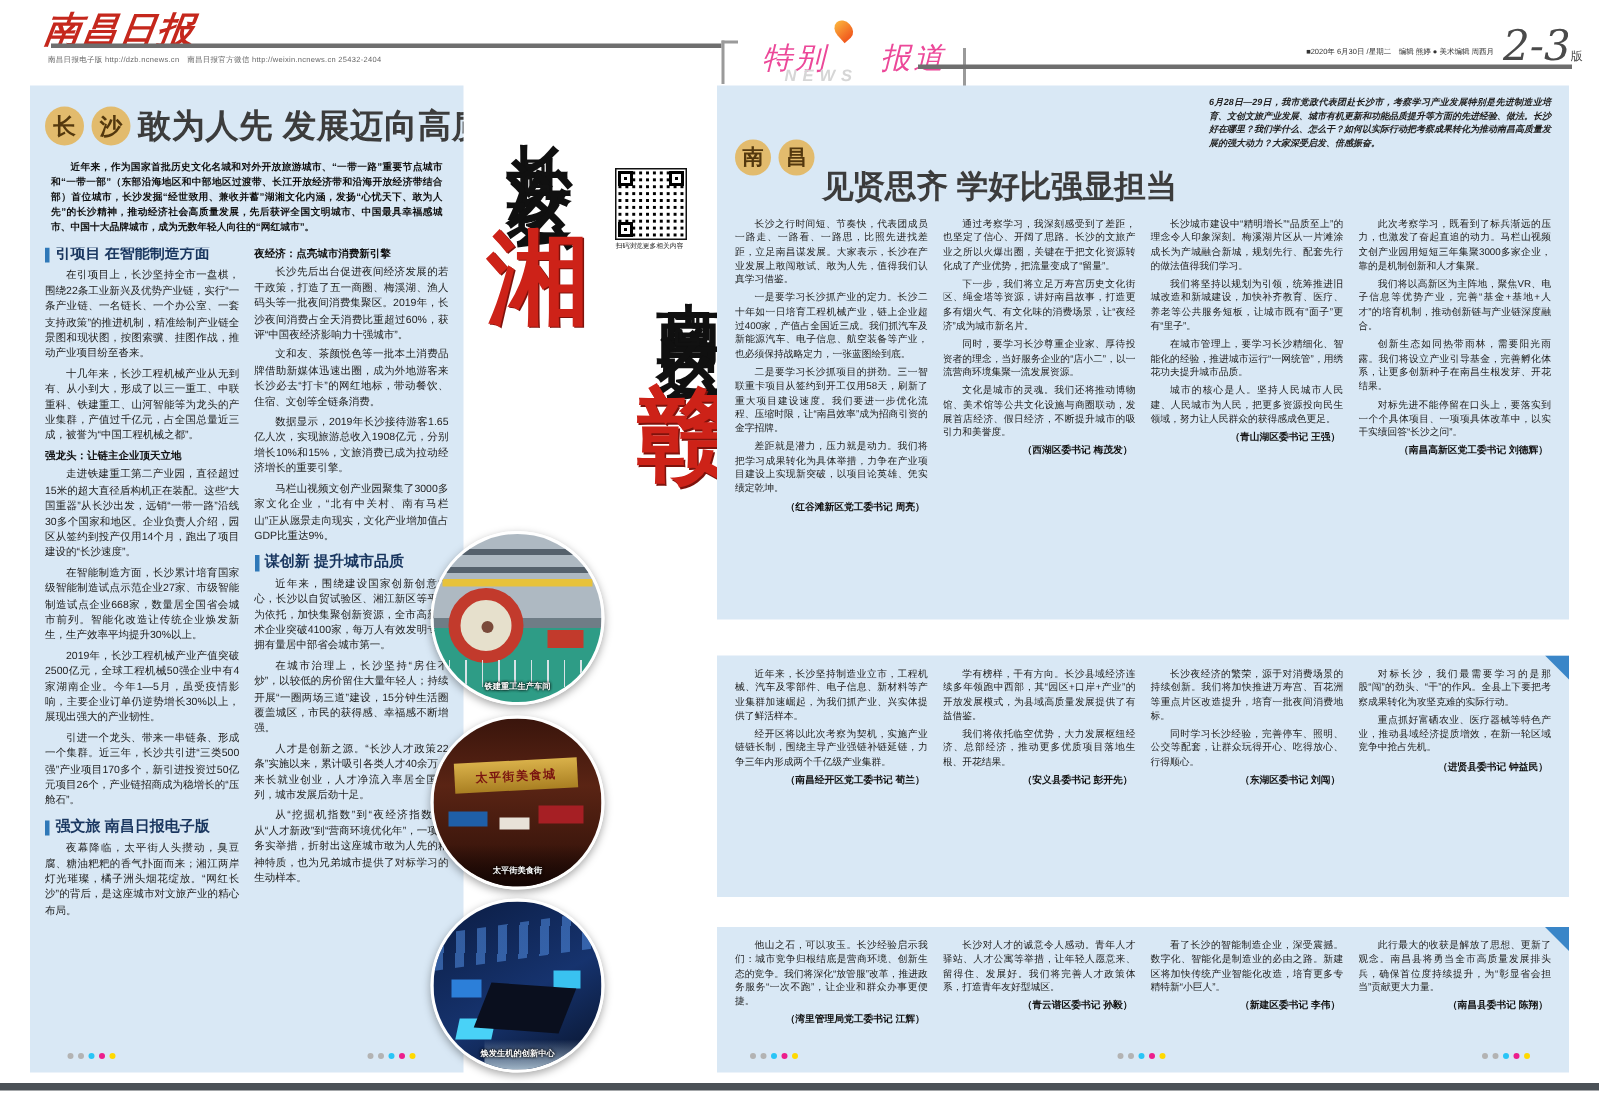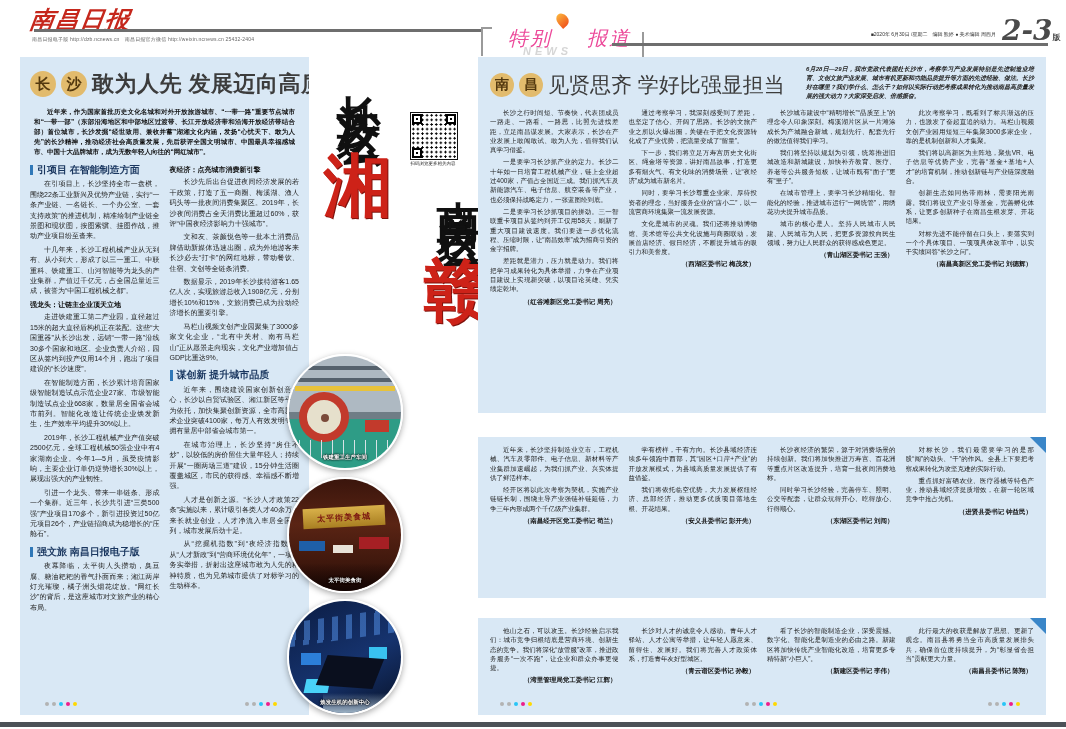--- a/index.html
+++ b/index.html
@@ -16,21 +16,21 @@
   .brk-l{width:9px;height:27px;border-left:2px solid #9a9a9a;border-top:2px solid #9a9a9a;margin-top:14px;}
   .brk-r{width:9px;height:27px;border-right:2px solid #9a9a9a;border-bottom:2px solid #9a9a9a;margin-top:19px;}
   .banner-title{font-family:"DejaVu Serif",serif;font-style:italic;font-size:20px;color:#ec4899;
                 letter-spacing:2px;margin:12px 2px 0 16px;}
   .flame{display:inline-block;width:11px;height:14px;background:linear-gradient(#fbb03b,#f0571d);
          border-radius:60% 60% 60% 0;transform:rotate(-42deg);margin:0 3px;vertical-align:-2px;}
   .news-wm{position:absolute;left:42px;top:32px;font-style:italic;font-weight:bold;font-size:11px;
            color:#d6d6d6;letter-spacing:4px;}
   .dateline{position:absolute;right:70px;top:31px;font-size:5px;color:#333;}
   .pageno{position:absolute;left:1002px;top:14px;font-family:"DejaVu Serif",serif;font-style:italic;
-          font-weight:bold;font-size:28px;color:#4a4a4a;}
+          font-weight:normal;font-size:28px;color:#4a4a4a;}
   .pageno .suffix{font-size:8px;font-style:normal;}
 
   
   .lpanel{position:absolute;left:20px;top:57px;width:289px;height:658px;background:#d9e8f5;
           box-sizing:border-box;padding:10px;overflow:hidden;}
   .l-head{display:flex;align-items:center;gap:5px;margin:2px 0 8px;}
   .badge{width:26px;height:26px;border-radius:50%;background:#e2bb6d;color:#53380e;font-weight:bold;
          font-size:15px;display:flex;align-items:center;justify-content:center;flex:0 0 auto;}
   .l-title{font-size:22px;font-weight:bold;color:#3c3c3c;letter-spacing:.5px;white-space:nowrap;}
   .l-lede{font-size:6.5px;line-height:10px;font-weight:bold;color:#101010;text-align:justify;
@@ -94,21 +94,21 @@
 
   
   .rpanel{position:absolute;left:478px;width:568px;background:#d9e8f5;box-sizing:border-box;
           padding:8px 12px;overflow:hidden;}
   #rp1{top:57px;height:356px;}
   #rp2{top:437px;height:161px;}
   #rp3{top:618px;height:97px;}
   .r-head{display:flex;gap:14px;align-items:flex-start;margin-bottom:7px;}
   .r-hrow{display:flex;align-items:center;gap:5px;flex:1;margin-top:6px;}
   .badge.sm{width:24px;height:24px;font-size:14px;}
-  .r-title{font-size:21px;font-weight:normal;color:#3c3c3c;white-space:nowrap;}
+  .r-title{font-size:21px;font-weight:bold;color:#3c3c3c;white-space:nowrap;margin-top:39px;}
   .r-lede{width:228px;font-size:6px;line-height:9px;font-style:italic;font-weight:bold;color:#222;
           text-align:justify;}
   .cols{display:flex;gap:10px;}
   .col{flex:1;font-size:6.5px;line-height:9.3px;text-align:justify;color:#222;overflow:hidden;}
   #rp1 .cols{height:272px;} #rp2 .cols{height:138px;} #rp3 .cols{height:76px;}
   .tri{position:absolute;right:0;top:0;width:0;height:0;border-top:16px solid #3a86c8;
        border-left:16px solid transparent;}
 
   
   .regdots{position:absolute;top:702px;display:flex;gap:3px;}

